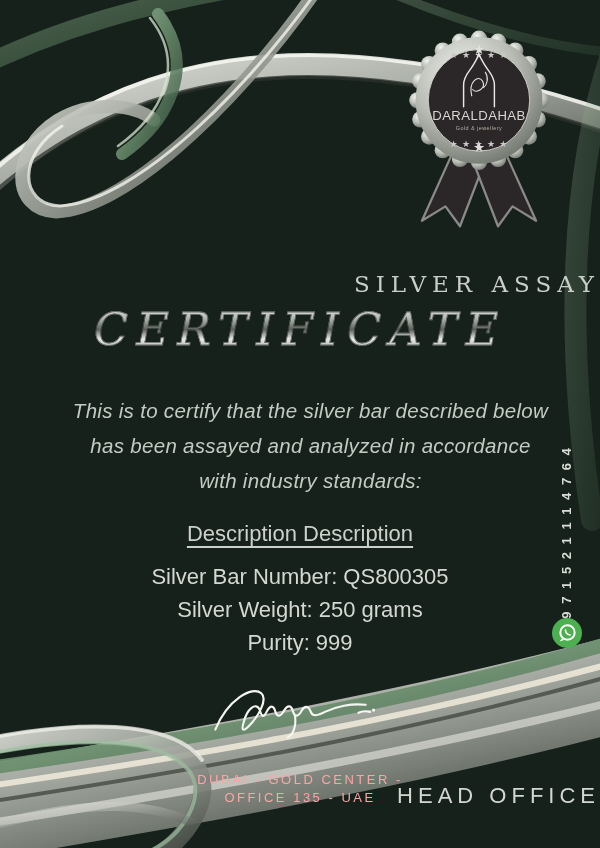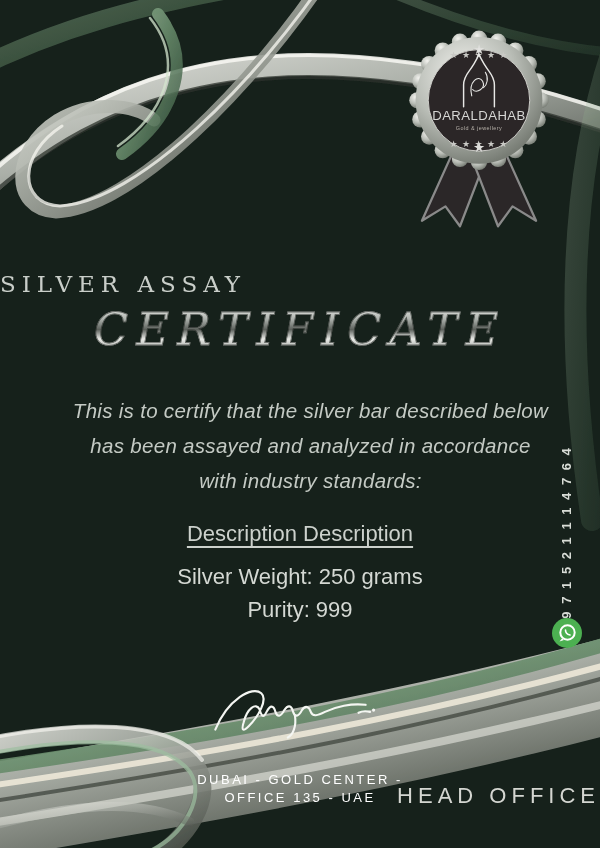--- a/index.html
+++ b/index.html
@@ -10,21 +10,21 @@
     font-family:"Liberation Sans", sans-serif;
     color:#ccd2cc;
   }
   .swirls { position:absolute; inset:0; width:600px; height:848px; }
 
   .badge-wrap { position:absolute; left:402px; top:14px; width:154px; height:218px; }
   .badge-wrap svg { width:100%; height:100%; }
 
   .kicker {
     position:absolute; top:271px; left:0; width:100%;
-    text-align:left;
+    text-align:right;
     font-family:"DejaVu Serif", serif;
     font-size:23px; letter-spacing:6px;
     color:#c9cec9;
   }
   .cert-main {
     position:absolute; top:303px; left:0; width:100%;
     text-align:center;
     font-family:"DejaVu Serif", serif;
     font-size:45px; letter-spacing:8px; font-weight:500;
     color:#c6cbc6;
@@ -63,21 +63,21 @@
 
   .head-office {
     position:absolute; top:743px; left:0; width:100%;
     text-align:right; font-size:22px; letter-spacing:5px;
     color:#d4d6d1;
     margin-top:40px;
   }
   .office-sub {
     position:absolute; left:0; width:100%;
     text-align:center; font-size:13px; letter-spacing:2.5px;
-    color:#ffffff;
+    color:#fca5a5;
   }
   .office-sub.l1 { top:772px; }
   .office-sub.l2 { top:790px; }
 
   .phone-vertical {
     position:absolute; left:566px; top:540px;
     transform:translate(-50%,-50%) rotate(-90deg);
     white-space:nowrap;
     font-size:13px; letter-spacing:2px; font-weight:bold;
     color:#d8dcd6;
@@ -194,20 +194,21 @@
   <div class="cert-main">CERTIFICATE</div>
 
   <div class="intro">
     <div>This is to certify that the silver bar described below</div>
     <div>has been assayed and analyzed in accordance</div>
     <div>with industry standards:</div>
   </div>
 
   <div class="desc-heading">Description Description</div>
   <div class="desc-lines">
+    <div>Silver Bar Number: QS800305</div>
     <div>Silver Weight: 250 grams</div>
     <div>Purity: 999</div>
   </div>
 
   <svg class="signature" viewBox="0 0 190 62" aria-hidden="true">
     <g fill="none" stroke="#f4f6f2" stroke-width="2.4" stroke-linecap="round">
       <path d="M6,52 C20,18 48,2 58,11 C66,18 54,38 44,48 C38,54 35,54 38,44 C42,28 52,21 56,29 C58,36 60,40 64,32 C68,24 72,24 74,32 C76,38 80,38 84,30 C88,24 92,24 94,32 C96,38 100,38 104,30 C108,24 112,26 114,32 C116,38 122,36 130,32 C142,26 160,22 176,24"></path>
       <path d="M96,36 C98,48 94,58 88,61"></path>
       <path d="M168,33 C172,31 177,31 181,32"></path>
     </g>

